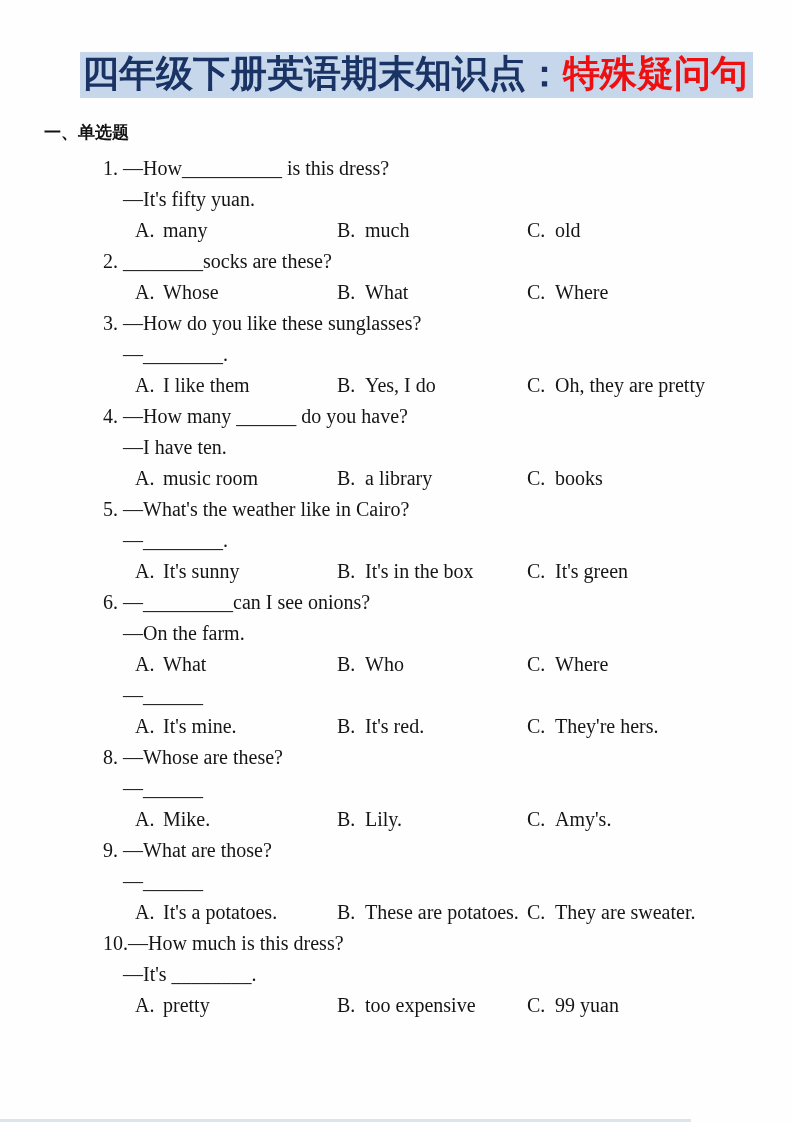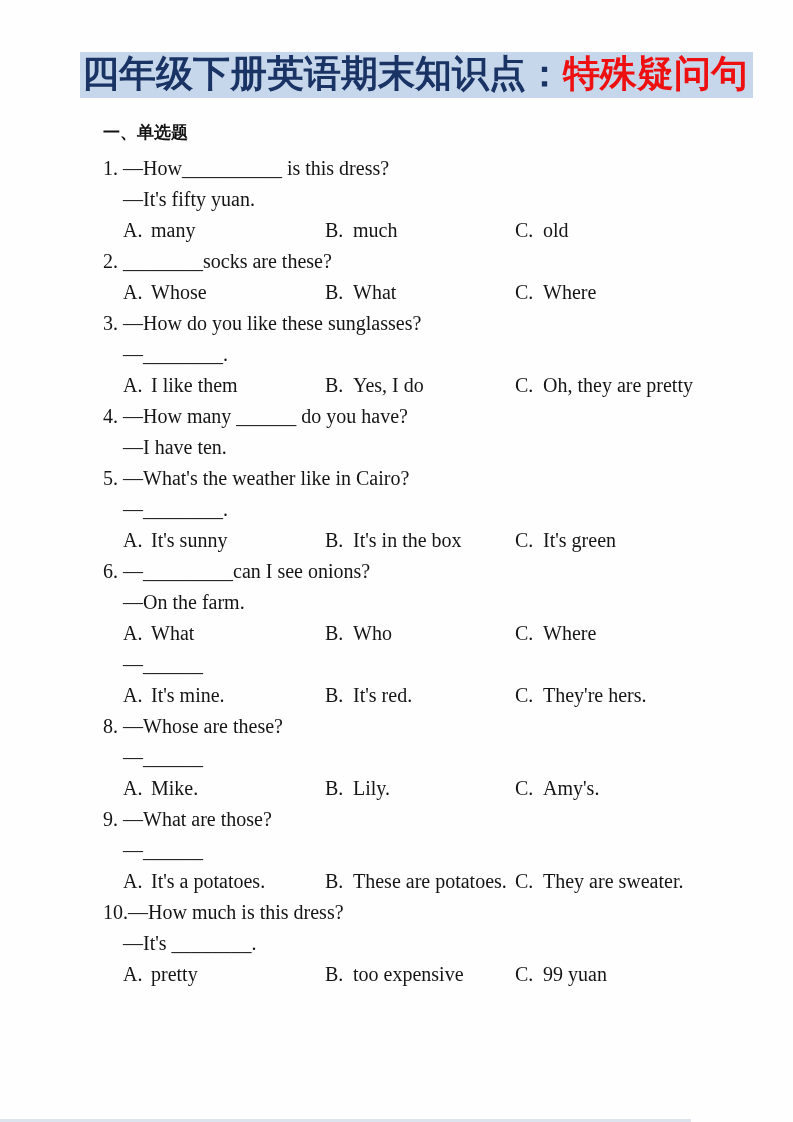--- a/index.html
+++ b/index.html
@@ -27,42 +27,42 @@
     font-size: 37px;
     line-height: 1.2;
     padding: 0 5px 2px 2px;
     white-space: nowrap;
   }
   .title-prefix { color: #1a3365; }
   .title-highlight { color: #ee1010; }
 
   
   .section-header {
-    margin: 23px 0 0 103px;
+    margin: 23px 0 0 44px;
     font-family: "Liberation Sans", sans-serif;
     font-weight: bold;
     font-size: 17px;
     color: #111;
   }
 
   
   .questions {
     margin: 9px 0 0 103px;
     font-size: 20px;
   }
   .q-line, .q-reply, .q-options {
     height: 31px;
     line-height: 31px;
     white-space: nowrap;
   }
   .q-num { display: inline-block; min-width: 20px; }
   .q-reply { padding-left: 20px; }
   .q-options { padding-left: 20px; }
   .opt { display: inline-block; vertical-align: top; }
-  .opt-a { width: 190px; }
+  .opt-a { width: 190px; margin-left: 12px; }
   .opt-b { width: 190px; margin-left: 12px; }
   .opt-letter { display: inline-block; min-width: 28px; }
 </style>
 </head>
 <body>
 
 <div class="page">
 
   <div class="title-wrap">
     <span class="title-block" style="background: rgb(198, 215, 235);"><span class="title-prefix" style="color: rgb(26, 51, 101);">四年级下册英语期末知识点：</span><span class="title-highlight" style="color: rgb(238, 16, 16);">特殊疑问句</span></span>
@@ -91,20 +91,23 @@
       <div class="q-line"><span class="q-num">3.</span><span>—How do you like these sunglasses?</span></div>
       <div class="q-reply">—________.</div>
       <div class="q-options">
         <span class="opt opt-a"><span class="opt-letter">A.</span><span>I like them</span></span><span class="opt opt-b"><span class="opt-letter">B.</span><span>Yes, I do</span></span><span class="opt opt-c"><span class="opt-letter">C.</span><span>Oh, they are pretty</span></span>
       </div>
     </div>
 
     <div class="question">
       <div class="q-line"><span class="q-num">4.</span><span>—How many ______ do you have?</span></div>
       <div class="q-reply">—I have ten.</div>
+      <div class="q-options">
+        <span class="opt opt-a"><span class="opt-letter">A.</span><span>music room</span></span><span class="opt opt-b"><span class="opt-letter">B.</span><span>a library</span></span><span class="opt opt-c"><span class="opt-letter">C.</span><span>books</span></span>
+      </div>
     </div>
 
     <div class="question">
       <div class="q-line"><span class="q-num">5.</span><span>—What's the weather like in Cairo?</span></div>
       <div class="q-reply">—________.</div>
       <div class="q-options">
         <span class="opt opt-a"><span class="opt-letter">A.</span><span>It's sunny</span></span><span class="opt opt-b"><span class="opt-letter">B.</span><span>It's in the box</span></span><span class="opt opt-c"><span class="opt-letter">C.</span><span>It's green</span></span>
       </div>
     </div>
 

